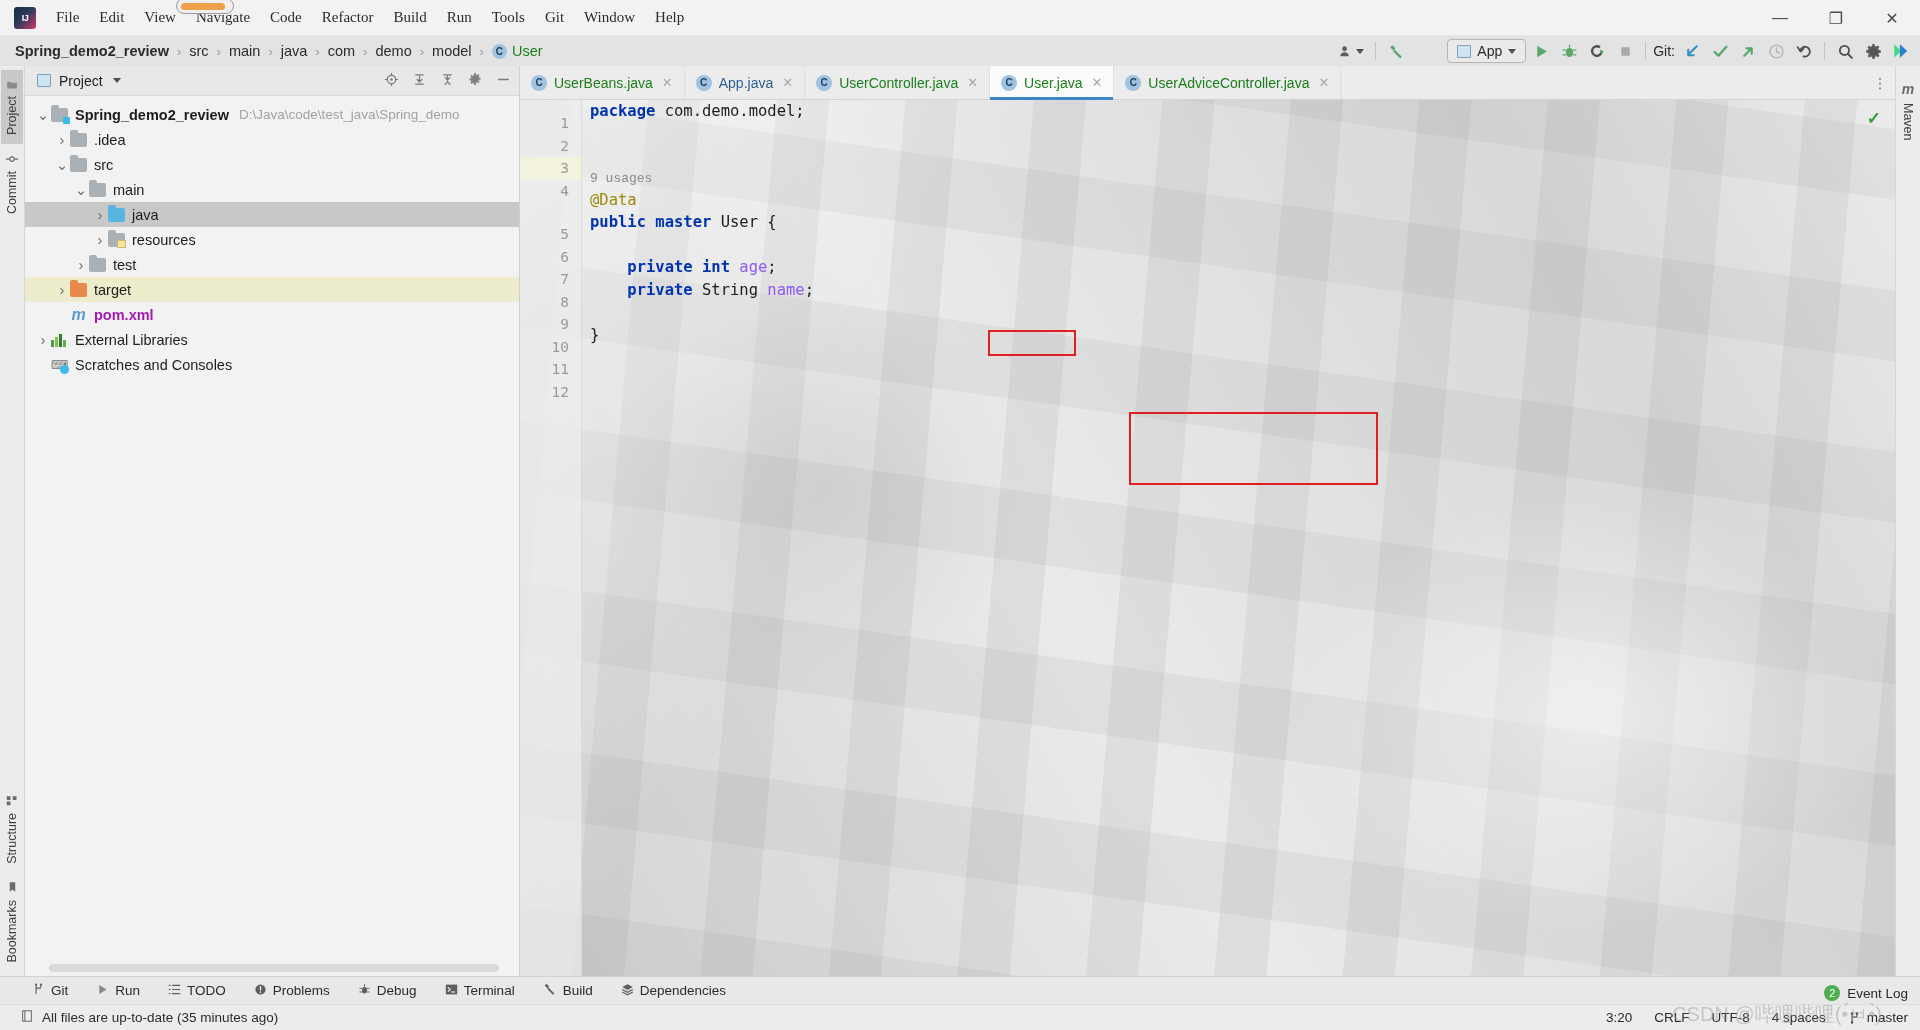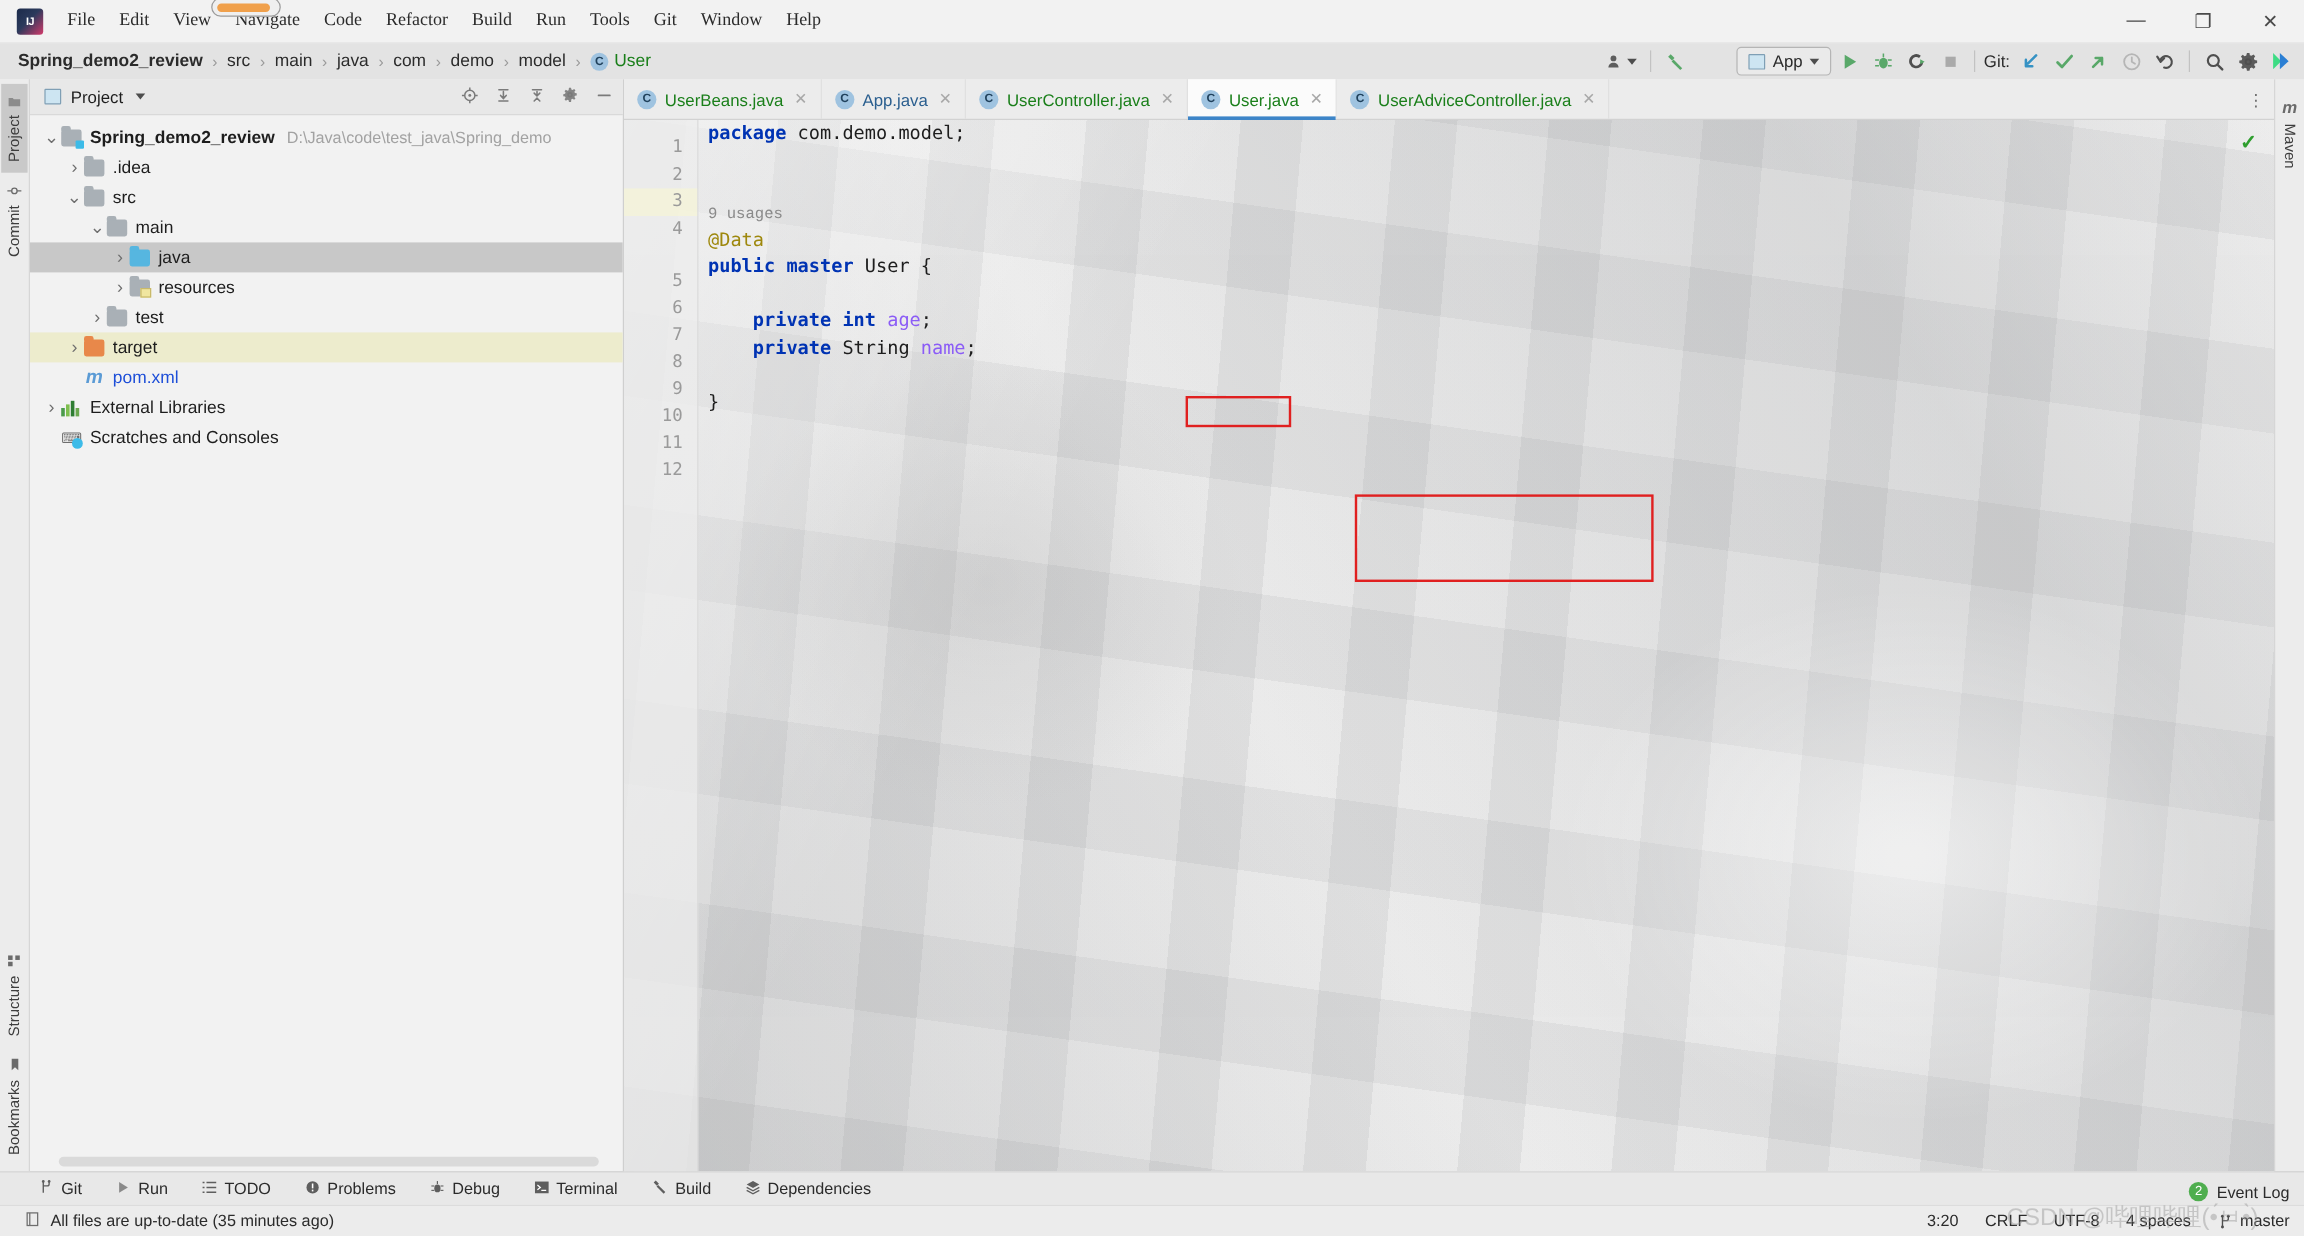--- a/index.html
+++ b/index.html
@@ -141,21 +141,21 @@
     position: absolute; right: -2px; bottom: -2px; width: 7px; height: 7px;
     background: #3cbbe8; border-radius: 1px;
   }
   .folder .lines {
     position: absolute; right: -1px; bottom: -1px; width: 9px; height: 8px;
     background: #f0e6a0; border: 1px solid #c9b96a;
   }
   .tlabel.bold { font-weight: bold; }
   .tpath { color: #a2a2a2; margin-left: 10px; font-size: 13.5px; overflow: hidden; }
   .m-ico { color: #5b9bd5; font-style: italic; font-weight: bold; font-size: 16px; width: 17px; margin-right: 7px; text-align: center; }
-  .pom-label { color: #1d4ed8; }
+  .pom-label { color: #a21caf; font-weight: bold; }
   .lib-ico { width: 17px; margin-right: 7px; display: flex; gap: 1.5px; align-items: flex-end; height: 14px; }
   .lib-ico i { width: 2.5px; background: #4b9b4b; display: block; }
   .scratch-ico { width: 17px; margin-right: 7px; color: #6e6e6e; font-size: 12px; position: relative; }
   .scratch-ico::after {
     content: ""; position: absolute; right: -1px; bottom: -2px; width: 9px; height: 9px;
     background: #3cbbe8; border-radius: 50%;
   }
   .panel-scroll {
     height: 8px; background: #dadada; margin: 0 20px 4px 24px; border-radius: 4px;
   }

